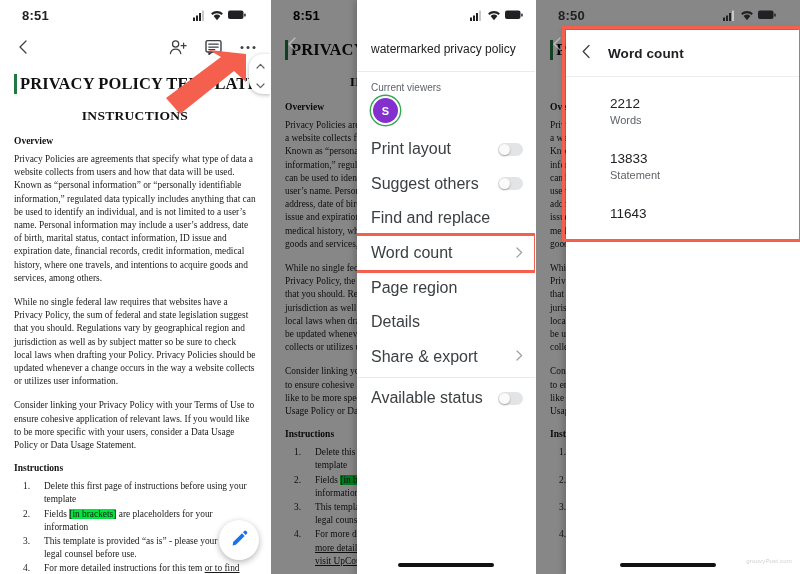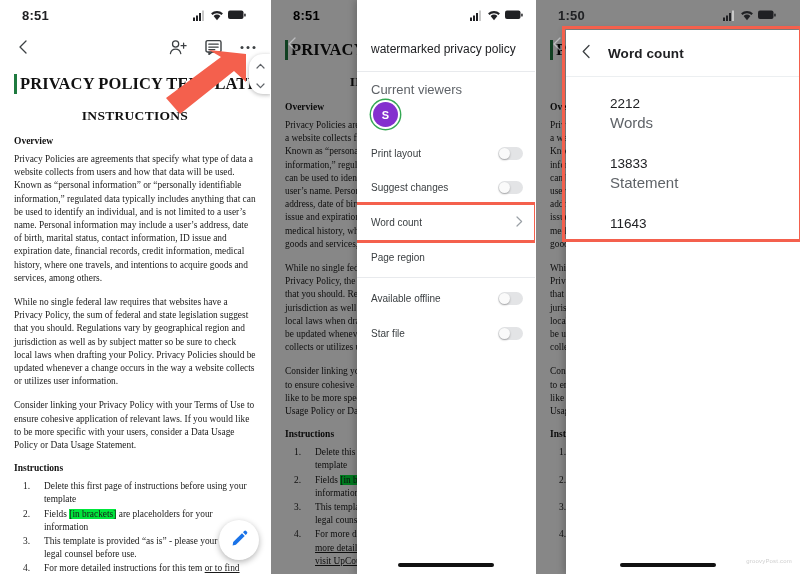--- a/index.html
+++ b/index.html
@@ -100,34 +100,34 @@
     display:flex; flex-direction:column;
   }
   .sheet-status {
     height:30px; display:flex; align-items:center; justify-content:flex-end;
     padding-right:12px;
   }
   .sheet-title {
     font-size:12px; color:#202124; padding:12px 14px 14px 14px; line-height:15px;
     border-bottom:1px solid #e8eaed;
   }
-  .viewers-label { font-size:13px; color:#5f6368; padding:10px 4px 5px 14px; }
+  .viewers-label { font-size:10px; color:#5f6368; padding:10px 4px 5px 14px; }
   .avatar-row { padding:0 14px 9px 14px; }
   .avatar {
     width:25px; height:25px; border-radius:50%;
     background:#8430ce; color:#fff; font-size:11px; font-weight:bold;
     display:flex; align-items:center; justify-content:center;
     box-shadow:0 0 0 2px #fff, 0 0 0 3.4px #34a853;
     margin-left:2px;
   }
   .menu-list { flex:1; overflow:hidden; }
   .menu-item {
     display:flex; align-items:center; justify-content:space-between;
     height:34.6px; padding:0 12px 0 14px;
-    font-size:10px; color:#3c4043; position:relative;
+    font-size:16px; color:#3c4043; position:relative;
   }
   .menu-sep { height:1px; background:#e8eaed; margin:3px 0; }
   .chev { color:#9aa0a6; font-size:11px; line-height:1; }
   .toggle {
     width:25px; height:13px; border-radius:7px; background:#e3e4e6;
     position:relative; flex:0 0 auto;
   }
   .toggle::after {
     content:""; position:absolute; left:1px; top:1px;
     width:11px; height:11px; border-radius:50%;
@@ -151,21 +151,21 @@
   }
   .wc-head {
     display:flex; align-items:center; gap:14px;
     padding:14px 14px 13px 14px;
     border-bottom:1px solid #eceff1;
   }
   .wc-head .t { font-size:13.5px; color:#202124; font-weight:bold; letter-spacing:.1px; }
   .wc-body { padding:18px 16px 0 44px; }
   .wc-stat { margin-bottom:24px; }
   .wc-num { font-size:13.5px; color:#202124; line-height:17px; }
-  .wc-lbl { font-size:15px; color:#5f6368; margin-top:2px; }
+  .wc-lbl { font-size:11px; color:#5f6368; margin-top:2px; }
 
   .watermark {
     position:absolute; right:8px; bottom:10px;
     font-size:6px; color:#cfcfcf; letter-spacing:.2px;
   }
 </style>
 </head>
 <body>
 
 <div class="stage">
@@ -344,42 +344,52 @@
       <div class="avatar-row">
         <div class="avatar">S</div>
       </div>
 
       <div class="menu-list">
         <div class="menu-item">
           <span>Print layout</span>
           <span class="toggle"></span>
         </div>
         <div class="menu-item">
-          <span>Suggest changes</span>
+          <span>Suggest others</span>
           <span class="toggle"></span>
+        </div>
+        <div class="menu-item">
+          <span>Find and replace</span>
         </div>
         <div class="menu-item">
           <span>Word count</span>
           <span class="chev">
             <svg width="7" height="11" viewBox="0 0 7 11">
                 <path d="M1 1 L5.6 5.5 L1 10" stroke="#9aa0a6" stroke-width="1.2" fill="none" stroke-linecap="round" stroke-linejoin="round"></path>
               </svg>
           </span>
           <span class="redbox-menu"></span>
         </div>
         <div class="menu-item">
           <span>Page region</span>
         </div>
+        <div class="menu-item">
+          <span>Details</span>
+        </div>
+        <div class="menu-item">
+          <span>Share &amp; export</span>
+          <span class="chev">
+            <svg width="7" height="11" viewBox="0 0 7 11">
+                <path d="M1 1 L5.6 5.5 L1 10" stroke="#9aa0a6" stroke-width="1.2" fill="none" stroke-linecap="round" stroke-linejoin="round"></path>
+              </svg>
+          </span>
+        </div>
         <div class="menu-sep"></div>
         <div class="menu-item">
-          <span>Available offline</span>
-          <span class="toggle"></span>
-        </div>
-        <div class="menu-item">
-          <span>Star file</span>
+          <span>Available status</span>
           <span class="toggle"></span>
         </div>
       </div>
 
       <div class="home-ind"></div>
     </div>
   </div>
 
   <div class="panel p3">
     <div class="docwrap" style="padding-top:34px;">
@@ -393,21 +403,21 @@
       <ol class="doc-ol">
         <li><span class="num">1.</span><span>Delete this first page of instructions before using your template</span></li>
         <li><span class="num">2.</span><span>Fields </span><span class="hl">[in brackets]</span><span> are placeholders for your information</span></li>
         <li><span class="num">3.</span><span>This template is provided “as is” - please </span><span>your own legal counsel before use.</span></li>
         <li><span class="num">4.</span><span>For more detailed instructions for this tem</span> <span class="strike-u">or to find more detailed and comprehensive Privacy Policies, visit UpCounsel</span></li>
       </ol>
     </div>
     <div class="dim"></div>
 
     <div class="statusbar" style="position:absolute;top:0;left:0;width:100%;">
-      <div class="time">1:50</div>
+      <div class="time">8:50</div>
       <div class="sb-icons">
         <span>
           <svg width="13" height="11" viewBox="0 0 13 11">
               <rect x="0" y="7.5" width="2" height="3.5" fill="#202124"></rect>
               <rect x="3" y="5.5" width="2" height="5.5" fill="#202124"></rect>
               <rect x="6" y="3" width="2" height="8" fill="#202124"></rect>
               <rect x="9" y="0.5" width="2" height="10.5" fill="#c9c9c9"></rect>
             </svg>
         </span>
         <span>

